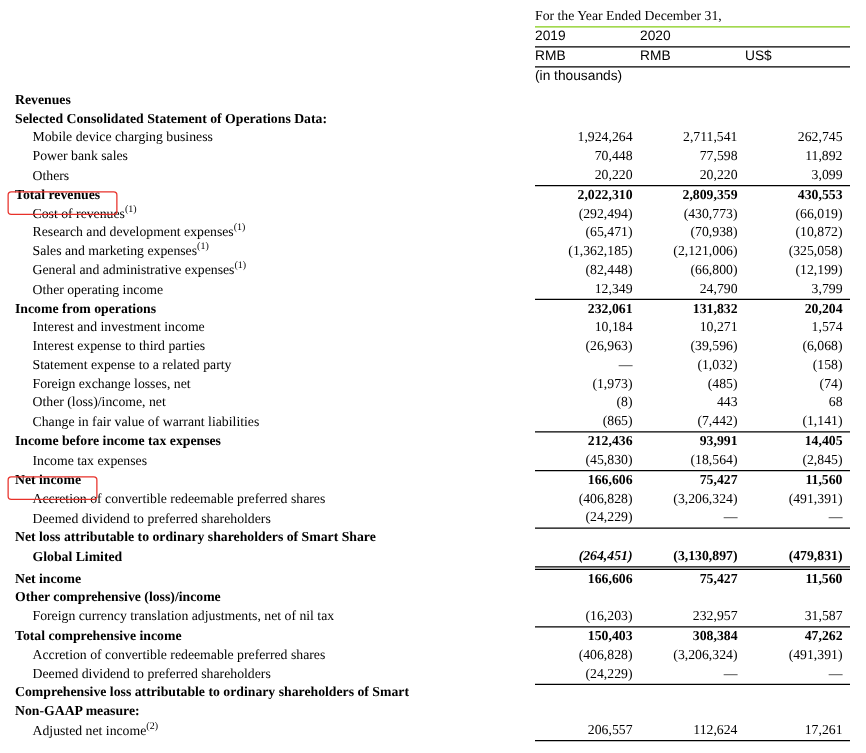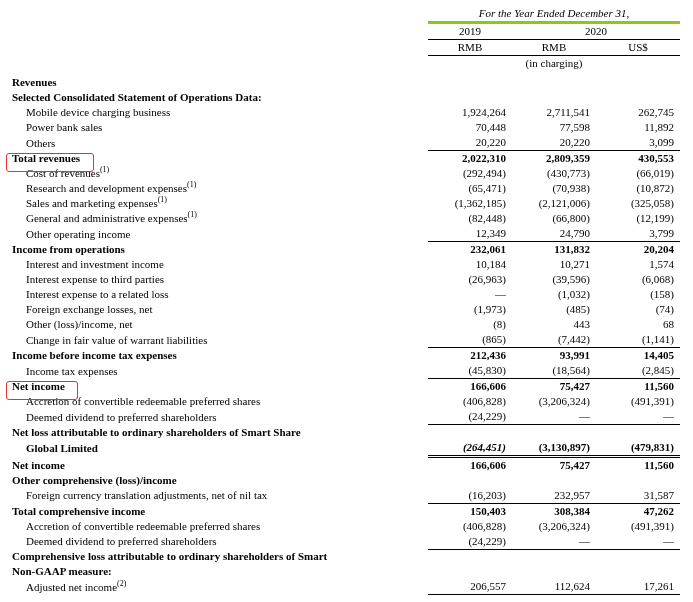--- a/index.html
+++ b/index.html
@@ -50,29 +50,28 @@
   }
   .lbl {
     font-family: "Liberation Serif", serif;
     font-size: 12px;
     padding-left: 2px !important;
   }
   .indent1 { padding-left: 16px !important; }
   .bold { font-weight: bold; }
 
   .hdr-span {
-    text-align: center;
+    text-align: left;
     font-family: "Liberation Serif", serif;
     font-size: 12px;
-    border-bottom: 3px solid #84cc16;
-    font-style: italic;
+    border-bottom: 1px solid #84cc16;
   }
   .hdr-sub {
-    text-align: center;
-    font-family: Liberation Serif, serif;
+    text-align: left;
+    font-family: Liberation Sans, sans-serif;
     font-size: 12px;
   }
   .underline-cell {
     border-bottom: 1px solid #000;
   }
   .spacer td { height: 4px; line-height: 4px; font-size: 1px; }
   sup { font-size: 8px; vertical-align: super; line-height: 0; }
 
   
   .redbox {
@@ -108,21 +107,21 @@
         <td class="hdr-sub underline-cell" colspan="2">2020</td>
       </tr>
       <tr>
         <td></td>
         <td class="hdr-sub underline-cell">RMB</td>
         <td class="hdr-sub underline-cell">RMB</td>
         <td class="hdr-sub underline-cell">US$</td>
       </tr>
       <tr>
         <td></td>
-        <td class="hdr-sub" colspan="3">(in charging)</td>
+        <td class="hdr-sub" colspan="3">(in thousands)</td>
       </tr>
       <tr class="spacer">
           <td colspan="4"></td>
         </tr>
 
       <tr>
         <td class="lbl bold">Revenues</td>
         <td></td>
           <td></td>
           <td></td>
@@ -204,21 +203,21 @@
         <td class="num">10,271</td>
         <td class="num">1,574</td>
       </tr>
       <tr>
         <td class="lbl indent1">Interest expense to third parties</td>
         <td class="num">(26,963)</td>
         <td class="num">(39,596)</td>
         <td class="num">(6,068)</td>
       </tr>
       <tr>
-        <td class="lbl indent1">Interest expense to a related loss</td>
+        <td class="lbl indent1">Statement expense to a related party</td>
         <td class="num">—</td>
         <td class="num">(1,032)</td>
         <td class="num">(158)</td>
       </tr>
       <tr>
         <td class="lbl indent1">Foreign exchange losses, net</td>
         <td class="num">(1,973)</td>
         <td class="num">(485)</td>
         <td class="num">(74)</td>
       </tr>

